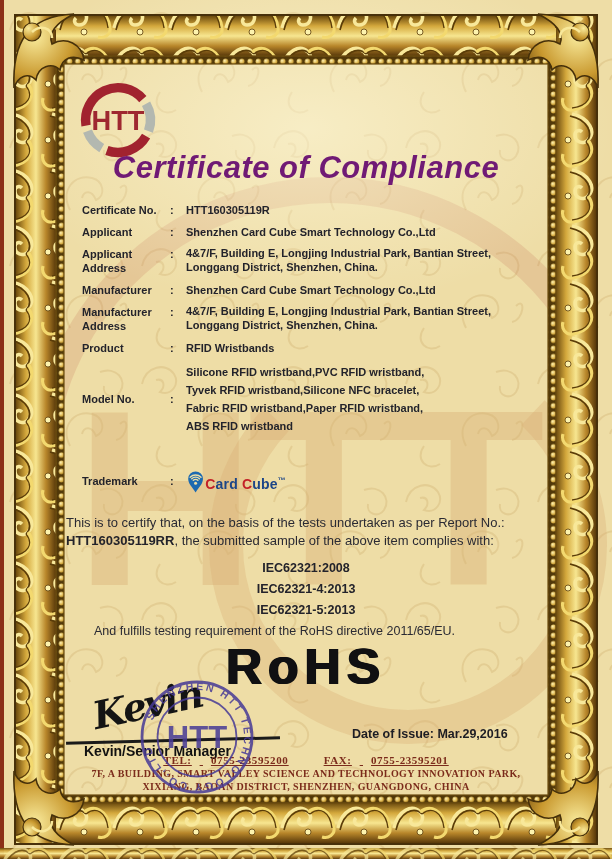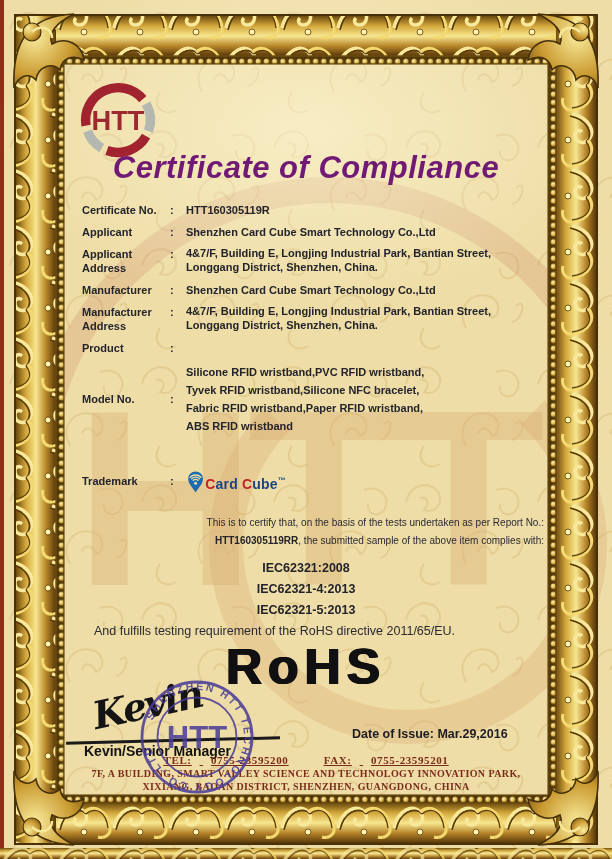--- a/index.html
+++ b/index.html
@@ -26,21 +26,21 @@
   .f-value div{white-space:nowrap;}
   .model-lines div{line-height:18px;}
   .addr-lines div{line-height:13.5px;}
 
   .tm-block{display:flex;flex-direction:row;align-items:center;width:100px;}
   .cardcube-text{font-size:14px;font-weight:bold;margin-top:2px;letter-spacing:.2px;
                  color:#1c4587;white-space:nowrap;}
   .cc-red{color:#c32127;}
   .cc-tm{font-size:8px;vertical-align:super;}
 
-  .certify{position:absolute;left:66px;top:514px;width:478px;font-size:10px;line-height:18px;color:#2a2a33;text-align:right;}
+  .certify{position:absolute;left:66px;top:514px;width:478px;font-size:13px;line-height:18px;color:#2a2a33;}
   .certify b{color:#23232b;}
   .standards{position:absolute;left:0;right:0;top:558px;text-align:center;
              font-size:12.5px;font-weight:bold;line-height:21px;}
   .fulfills{position:absolute;left:94px;top:624px;font-size:12.5px;color:#2a2a33;}
   .rohs{position:absolute;left:0;right:0;top:638px;text-align:center;font-size:50px;
         font-weight:bold;letter-spacing:6px;color:#101012;
         text-shadow:1px 0 0 #101012,-1px 0 0 #101012;}
 
   .sig-script{position:absolute;left:92px;top:682px;font-family:"DejaVu Serif",serif;
               font-style:italic;font-weight:bold;font-size:38px;color:#141414;
@@ -211,20 +211,21 @@
         <div class="f-colon">:</div>
         <div class="f-value addr-lines">
           <div>4&amp;7/F, Building E, Longjing Industrial Park, Bantian Street,</div>
           <div>Longgang District, Shenzhen, China.</div>
         </div>
       </div>
 
       <div class="f-row">
         <div class="f-label">Product</div>
         <div class="f-colon">:</div>
+        <div class="f-value">RFID Wristbands</div>
       </div>
 
       <div class="f-row center-label">
         <div class="f-label">Model No.</div>
         <div class="f-colon">:</div>
         <div class="f-value model-lines">
           <div>Silicone RFID wristband,PVC RFID wristband,</div>
           <div>Tyvek RFID wristband,Silicone NFC bracelet,</div>
           <div>Fabric RFID wristband,Paper RFID wristband,</div>
           <div>ABS RFID wristband</div>

